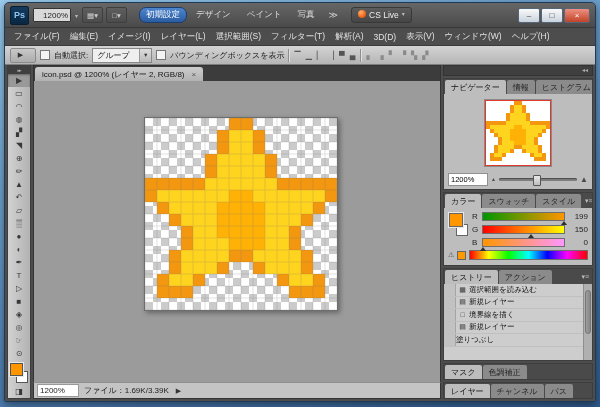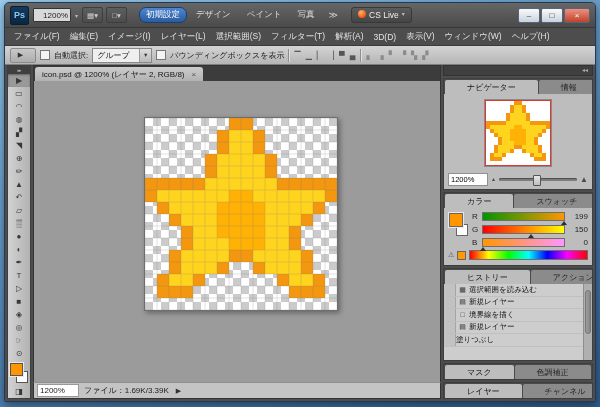--- a/index.html
+++ b/index.html
@@ -61,21 +61,21 @@
   .pixcanvas > div{box-shadow:inset 0 0 0 .5px rgba(120,120,120,.22);}
   .statusbar{flex:0 0 15px;background:#C4C4C4;border:1px solid #333;border-top:1px solid #8F8F8F;display:flex;align-items:center;gap:5px;padding:0 3px;font-size:8px;color:#222;}
   .statzoom{width:36px;height:11px;background:#FFF;border:1px solid #999;display:flex;align-items:center;padding:0 2px;font-size:8px;}
   .stat-arrow{font-size:7px;color:#333;margin-left:2px;}
 
   
   .dock{flex:0 0 150px;display:flex;flex-direction:column;gap:2px;min-height:0;min-width:0;}
   .dock-head{flex:0 0 9px;background:#3F3F3F;color:#AAA;font-size:6px;text-align:right;padding-right:4px;line-height:9px;border:1px solid #333;}
   .panel{background:#BDBDBD;display:flex;flex-direction:column;border:1px solid #3E3E3E;min-height:0;}
   .ptabs{flex:0 0 15px;background:#4A4A4A;display:flex;align-items:flex-end;gap:1px;padding-left:1px;overflow:hidden;}
-  .ptab{height:14px;display:flex;align-items:center;padding:0 22px;font-size:8px;border-radius:2px 2px 0 0;white-space:nowrap;}
+  .ptab{height:14px;display:flex;align-items:center;padding:0 6px;font-size:8px;border-radius:2px 2px 0 0;white-space:nowrap;}
   .ptab.active{background:#BDBDBD;color:#141414;}
   .ptab.inactive{background:#8B8B8B;color:#262626;}
   .pmenu{order:99;margin-left:auto;color:#BBB;font-size:7px;padding:0 3px;align-self:center;}
 
   .nav-body{height:77px;display:flex;align-items:center;justify-content:center;}
   .nav-thumb{width:66px;height:66px;background:#FFF;border:1px solid #8A8A8A;position:relative;display:flex;align-items:center;justify-content:center;}
   .nav-proxy{position:absolute;inset:0;border:1px solid #E03A2F;}
   .nav-foot{height:16px;display:flex;align-items:center;gap:3px;padding:0 4px 2px;}
   .nav-zoom{width:34px;height:11px;background:#FFF;border:1px solid #909090;font-size:7.5px;display:flex;align-items:center;padding:0 2px;}
   .mtn-s{font-size:5px;color:#4A4A4A;} .mtn-l{font-size:8px;color:#4A4A4A;}

